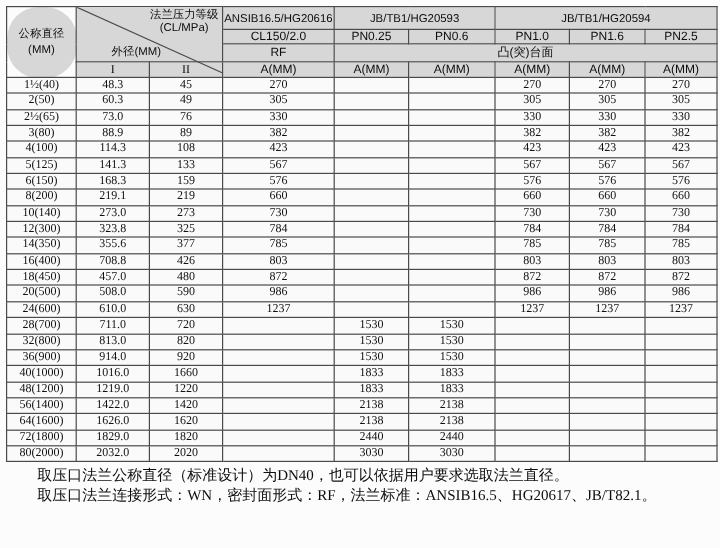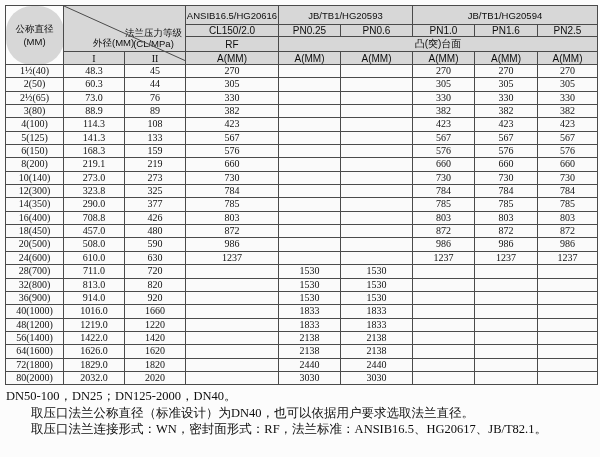--- a/index.html
+++ b/index.html
@@ -31,21 +31,21 @@
   tr.hr1{height:19px;}
   tr.hr1 th{font-size:9.5px;}
   tr.hr2{height:12px;}
   tr.hr3{height:12px;}
   tr.hr4{height:13px;}
   .nominal{white-space:pre-line;font-size:10.5px;line-height:13px;border-radius:26px;}
   .diag{position:relative;}
   .diag .fpc{
     position:absolute;top:1px;right:3px;
     white-space:pre-line;text-align:center;
-    font-size:9.5px;line-height:11px;margin-top:20px;
+    font-size:9.5px;line-height:11px;
   }
   .diag .od{
     position:absolute;bottom:1px;left:5px;
     font-size:9.5px;
     margin-left:24px;
   }
   .diag-line{
     position:absolute;left:59px;top:1px;
     pointer-events:none;z-index:5;
   }
@@ -127,21 +127,21 @@
             <td>270</td>
             <td></td>
             <td></td>
             <td>270</td>
             <td>270</td>
             <td>270</td>
           </tr>
           <tr>
             <td>2(50)</td>
             <td>60.3</td>
-            <td>44</td>
+            <td>49</td>
             <td>305</td>
             <td></td>
             <td></td>
             <td>305</td>
             <td>305</td>
             <td>305</td>
           </tr>
           <tr>
             <td>2½(65)</td>
             <td>73.0</td>
@@ -225,21 +225,21 @@
             <td>325</td>
             <td>784</td>
             <td></td>
             <td></td>
             <td>784</td>
             <td>784</td>
             <td>784</td>
           </tr>
           <tr>
             <td>14(350)</td>
-            <td>290.0</td>
+            <td>355.6</td>
             <td>377</td>
             <td>785</td>
             <td></td>
             <td></td>
             <td>785</td>
             <td>785</td>
             <td>785</td>
           </tr>
           <tr>
             <td>16(400)</td>
@@ -385,18 +385,17 @@
             <td></td>
           </tr>
         </tbody>
     </table>
     <svg class="diag-line" width="122" height="55">
       <line x1="0" y1="0" x2="122" y2="55" stroke="#4a4a4a" stroke-width="1"></line>
     </svg>
   </div>
 
   <div class="notes">
-      <div class="note-line cont">DN50-100，DN25；DN125-2000，DN40。</div>
       <div class="note-line">取压口法兰公称直径（标准设计）为DN40，也可以依据用户要求选取法兰直径。</div>
       <div class="note-line">取压口法兰连接形式：WN，密封面形式：RF，法兰标准：ANSIB16.5、HG20617、JB/T82.1。</div>
     </div>
 
 </div>
 
 </body></html>

